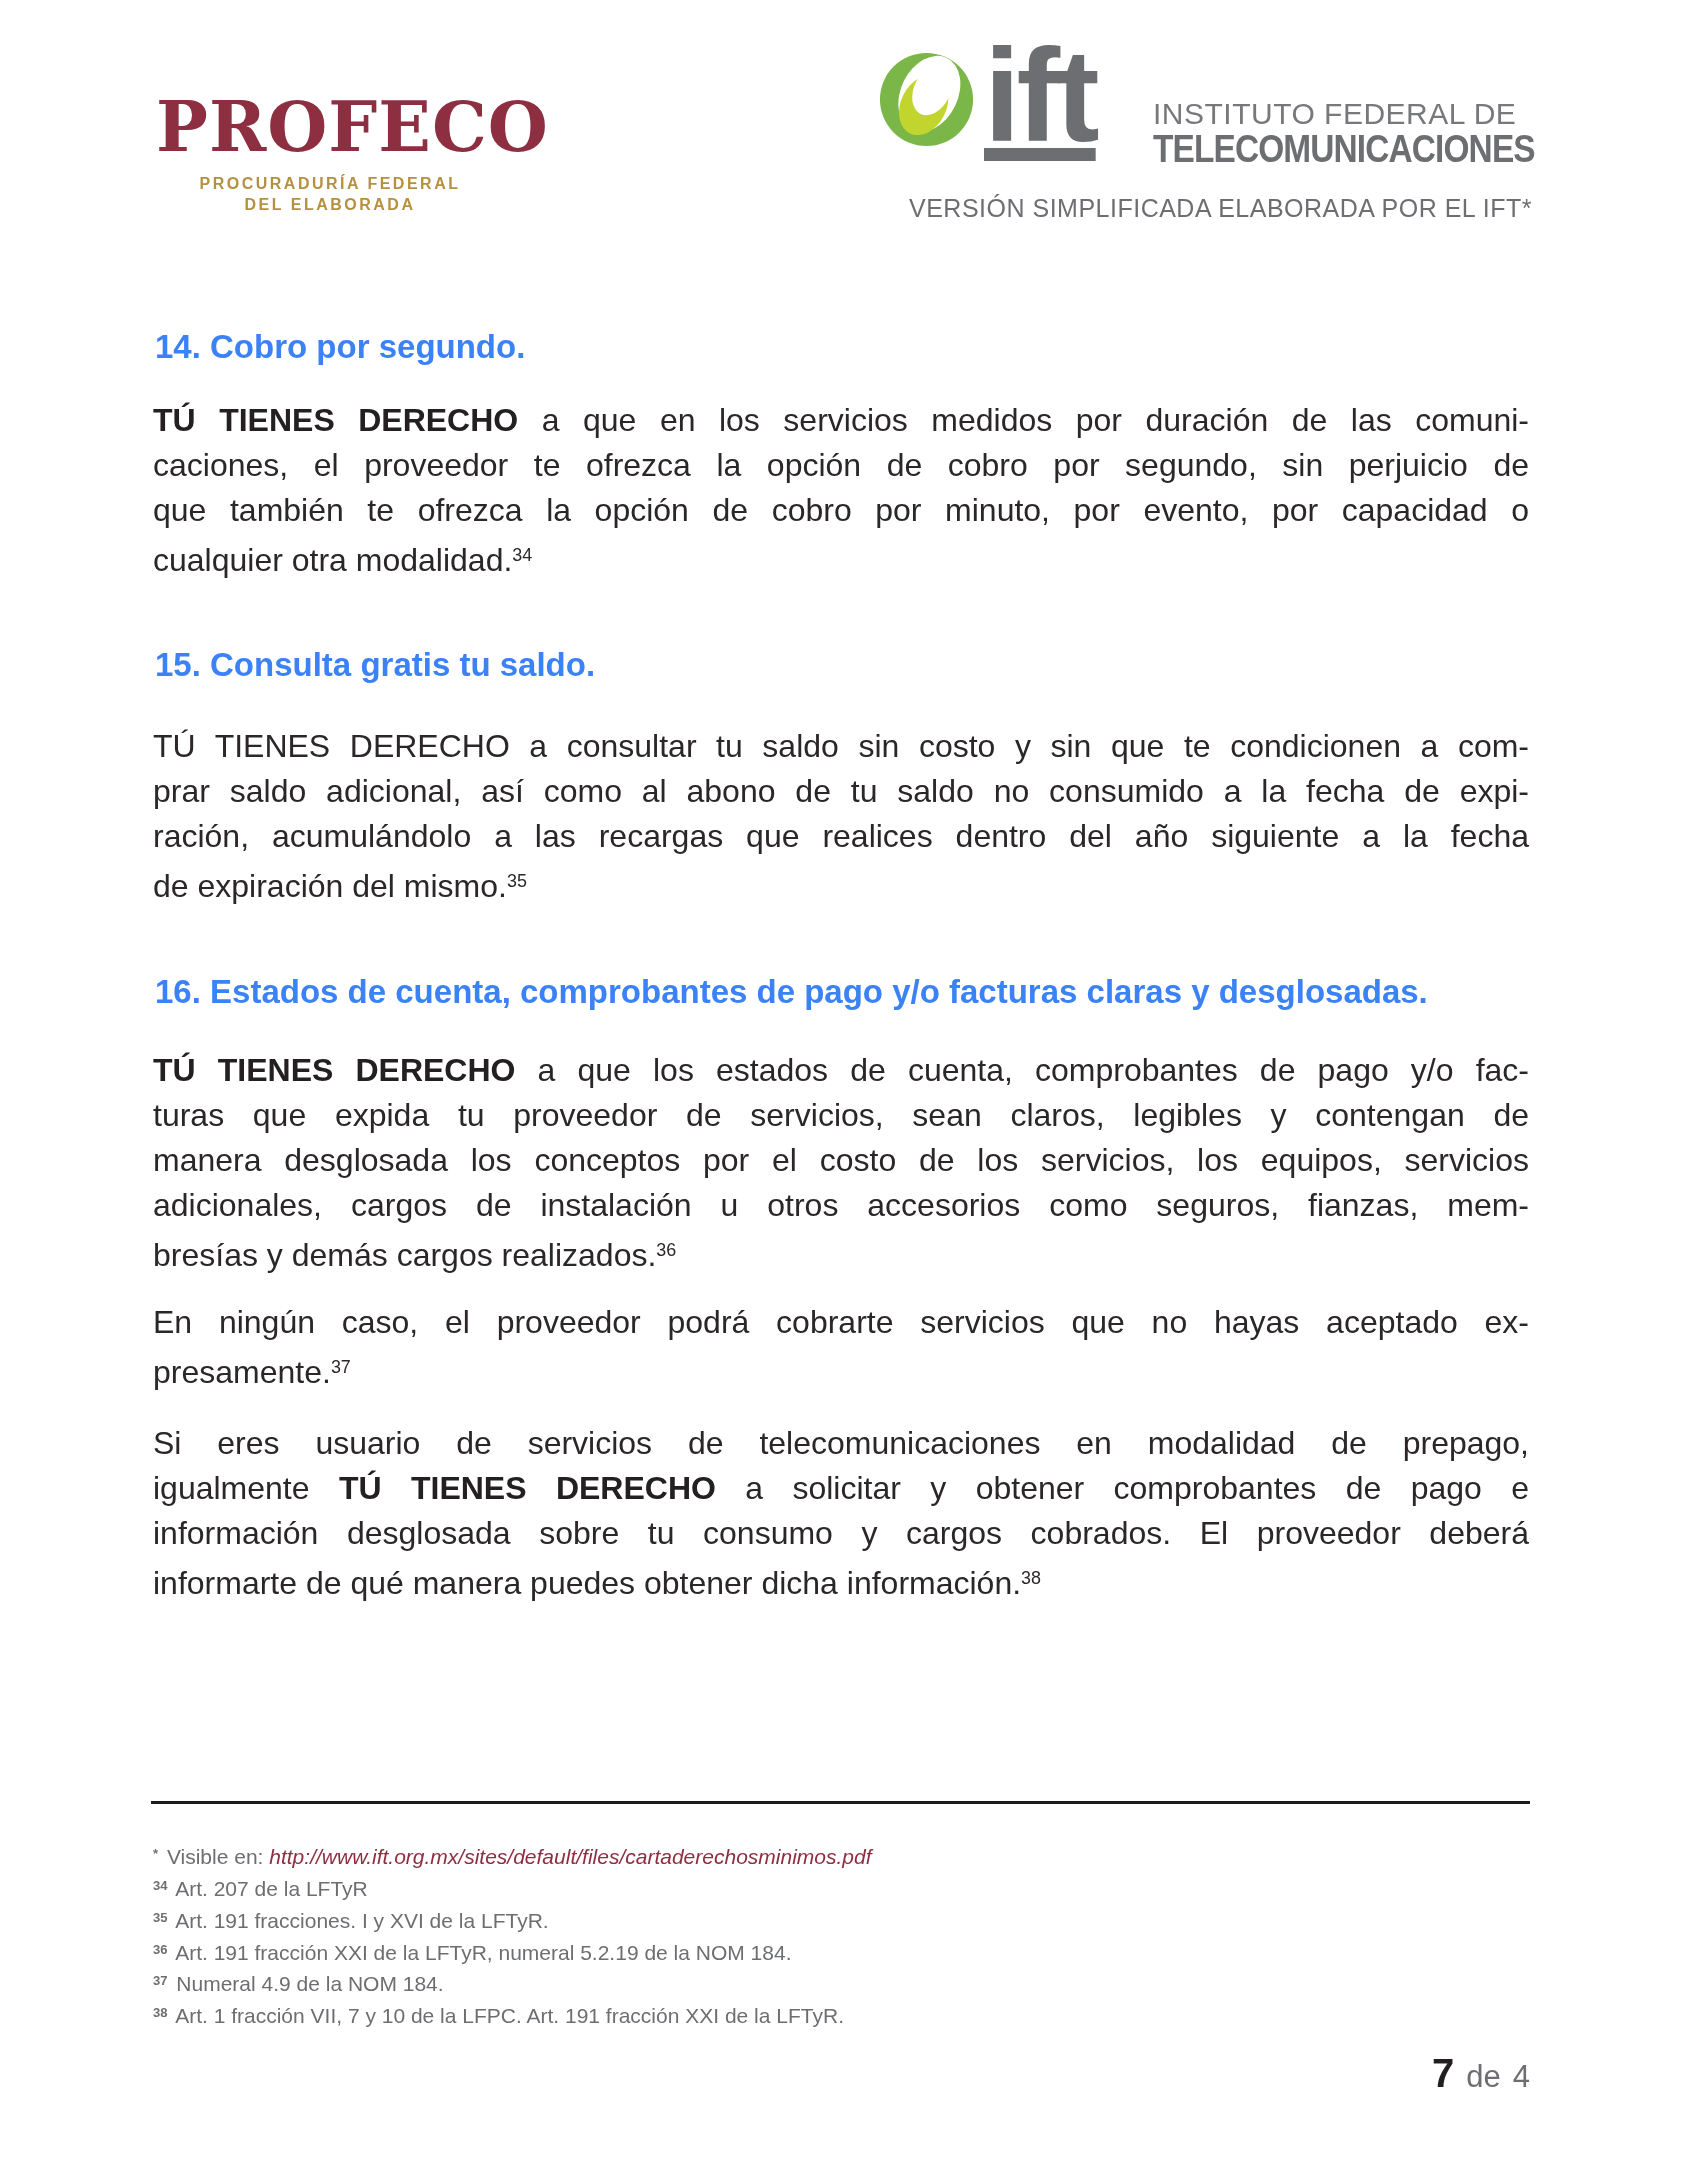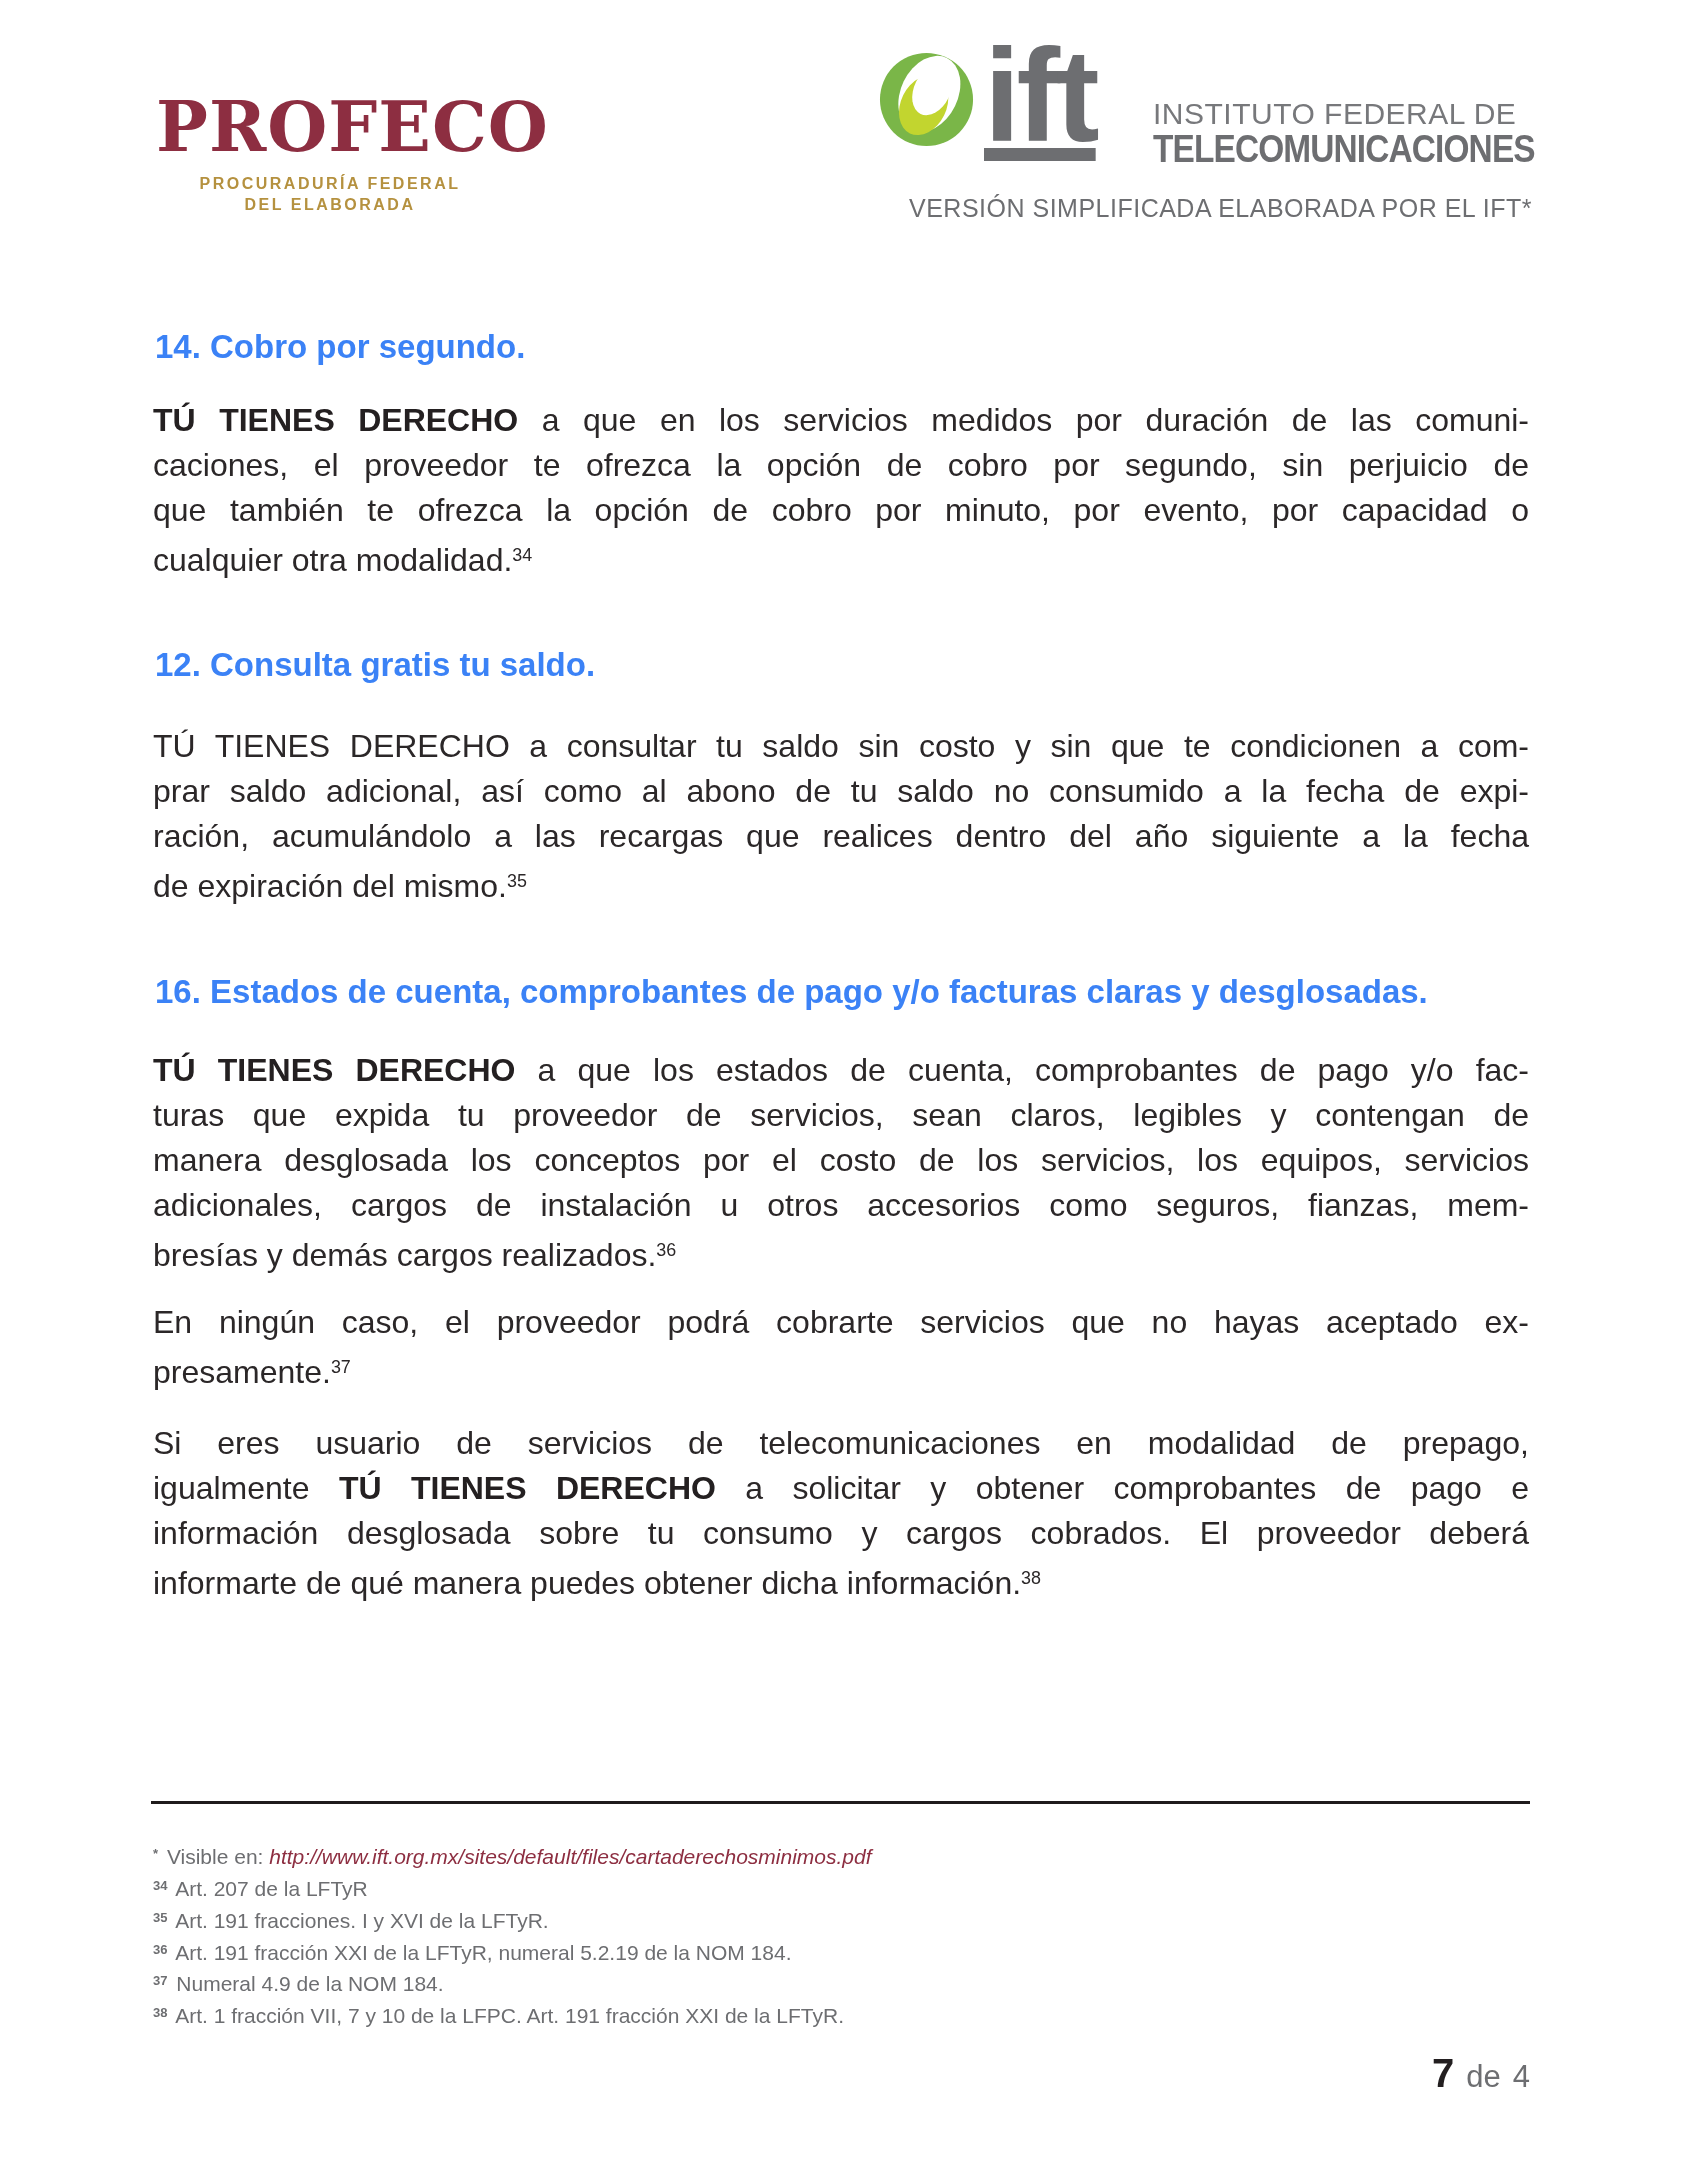--- a/index.html
+++ b/index.html
@@ -88,21 +88,21 @@
   <div class="tagline">VERSIÓN SIMPLIFICADA ELABORADA POR EL IFT*</div>
 
   <h2 class="heading" id="h14">14. Cobro por segundo.</h2>
   <div class="para" id="p14">
       <div class="line"><span class="b">TÚ TIENES DERECHO</span><span> a que en los servicios medidos por duración de las comuni-</span></div>
       <div class="line"><span>caciones, el proveedor te ofrezca la opción de cobro por segundo, sin perjuicio de</span></div>
       <div class="line"><span>que también te ofrezca la opción de cobro por minuto, por evento, por capacidad o</span></div>
       <div class="line last"><span>cualquier otra modalidad.</span><span class="sup">34</span></div>
     </div>
 
-  <h2 class="heading" id="h15">12. Consulta gratis tu saldo.</h2>
+  <h2 class="heading" id="h15">15. Consulta gratis tu saldo.</h2>
   <div class="para" id="p15">
       <div class="line"><span>TÚ TIENES DERECHO a consultar tu saldo sin costo y sin que te condicionen a com-</span></div>
       <div class="line"><span>prar saldo adicional, así como al abono de tu saldo no consumido a la fecha de expi-</span></div>
       <div class="line"><span>ración, acumulándolo a las recargas que realices dentro del año siguiente a la fecha</span></div>
       <div class="line last"><span>de expiración del mismo.</span><span class="sup">35</span></div>
     </div>
 
   <h2 class="heading" id="h16">16. Estados de cuenta, comprobantes de pago y/o facturas claras y desglosadas.</h2>
   <div class="para" id="p16a">
       <div class="line"><span class="b">TÚ TIENES DERECHO</span><span> a que los estados de cuenta, comprobantes de pago y/o fac-</span></div>

